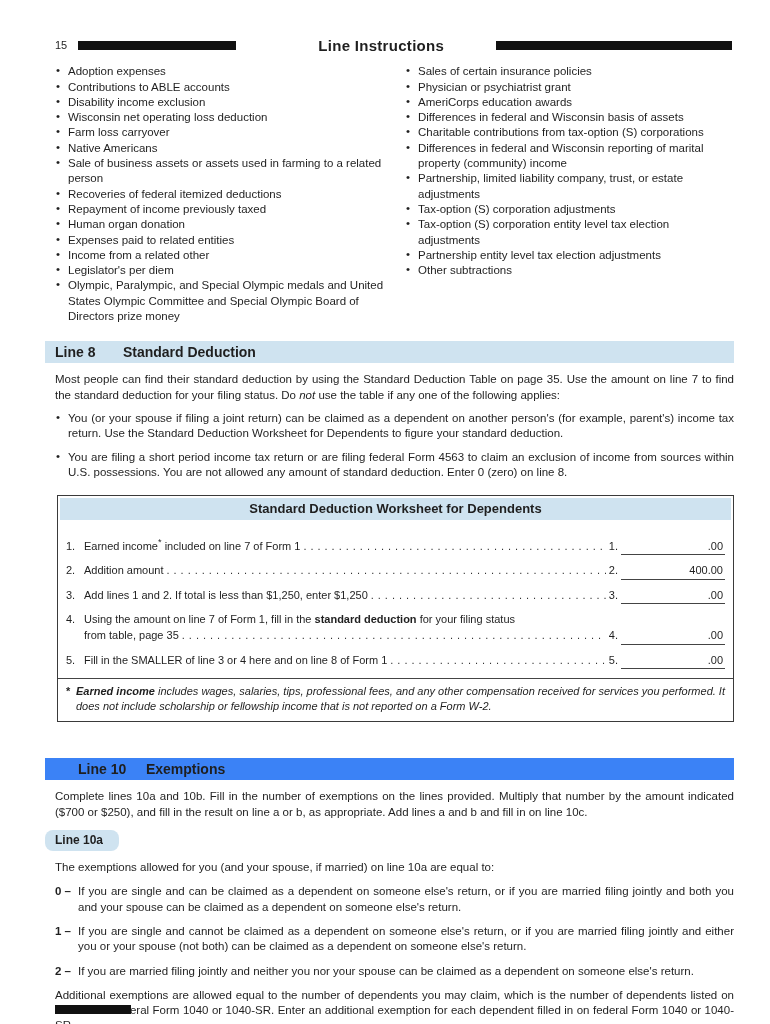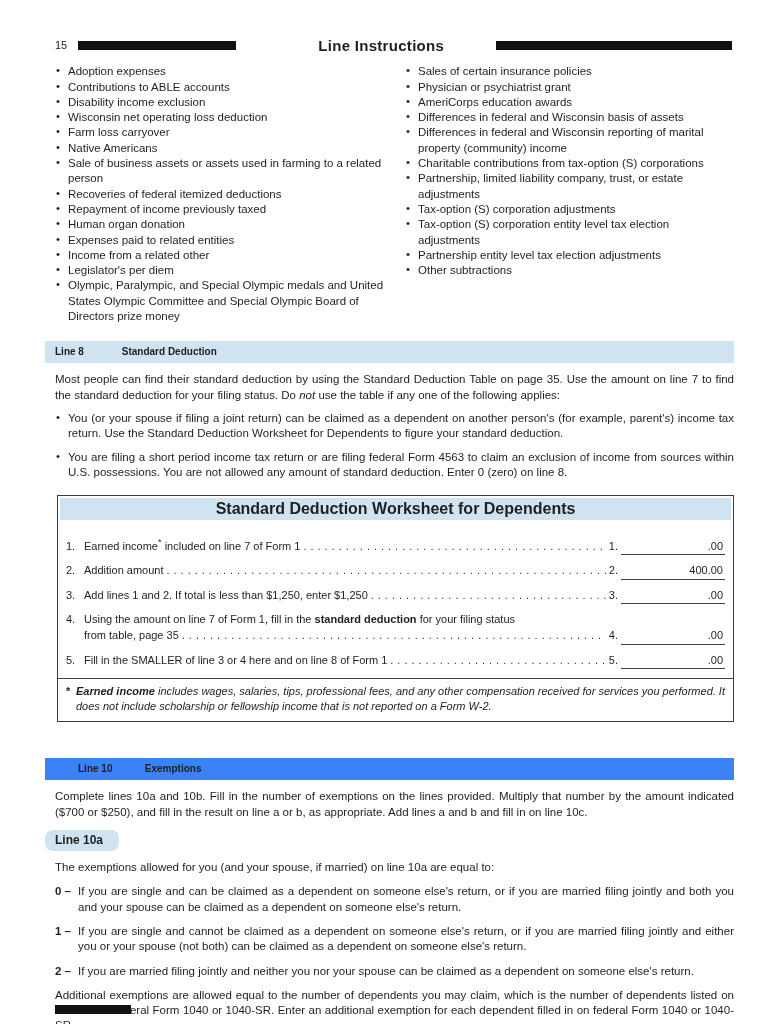--- a/index.html
+++ b/index.html
@@ -19,30 +19,30 @@
   
   .subtitle { margin:13px 36px 0 55px; font-style:italic; font-size:10.5px; color:#2a2a2a; }
   
   .cols { display:flex; margin:11px 36px 0 55px; }
   .col { margin:0; padding:0; list-style:none; }
   .col-left { width:350px; flex:none; }
   .col-right { flex:1; }
   .col li { position:relative; padding-left:13px; margin:0; }
   .col li::before { content:"•"; position:absolute; left:1px; top:-1px; }
   
-  .band { background:#cfe3f0; margin:17px 36px 0 45px; padding:4px 0 4px 10px; font-weight:bold; font-size:10px; line-height:14px; }
+  .band { background:#cfe3f0; margin:17px 36px 0 45px; padding:4px 0 4px 10px; font-weight:bold; font-size:14px; line-height:14px; }
   .band .band-label { display:inline-block; width:64px; }
   .band-small { display:inline-block; background:#cfe3f0; margin:10px 0 0 45px; padding:4px 16px 4px 10px; font-weight:bold; font-size:12px; line-height:13px; }
   
   .para { margin:9px 36px 0 55px; text-align:justify; }
   .bullet8 { position:relative; margin:8px 36px 0 55px; padding-left:13px; text-align:justify; }
   .bullet8::before { content:"•"; position:absolute; left:1px; top:-1px; }
   
   .ws-box { margin:15px 36px 0 57px; border:1.5px solid #3a3a3a; font-size:11px; }
-  .ws-title { margin:2px; padding:3px 0 4px; background:#cfe3f0; text-align:center; font-weight:bold; font-size:16px; }
+  .ws-title { margin:2px; padding:3px 0 4px; background:#cfe3f0; text-align:center; font-weight:bold; font-size:13px; }
   .ws-body { padding:5px 8px 0 8px; }
   .ws-row { display:flex; align-items:baseline; margin:8px 0; }
   .ws-num { width:18px; flex:none; }
   .ws-text { white-space:nowrap; }
   .dots { flex:1; overflow:hidden; white-space:nowrap; letter-spacing:4px; color:#333; margin:0 3px; }
   .ws-ref { flex:none; }
   .ws-val { flex:none; width:102px; border-bottom:1px solid #444; text-align:right; margin-left:3px; padding-right:2px; }
   .ws-row4-l1 { display:flex; margin:8px 0 0 0; }
   .ws-row4-l2 { display:flex; align-items:baseline; margin:1px 0 8px 0; }
   .ws-foot { border-top:1px solid #444; margin-top:9px; padding:5px 8px 7px 8px; display:flex; font-style:italic; }
@@ -84,22 +84,22 @@
       <li>Expenses paid to related entities</li>
       <li>Income from a related other</li>
       <li>Legislator's per diem</li>
       <li>Olympic, Paralympic, and Special Olympic medals and United States Olympic Committee and Special Olympic Board of Directors prize money</li>
     </ul>
     <ul class="col col-right">
       <li>Sales of certain insurance policies</li>
       <li>Physician or psychiatrist grant</li>
       <li>AmeriCorps education awards</li>
       <li>Differences in federal and Wisconsin basis of assets</li>
+      <li>Charitable contributions from tax-option (S) corporations</li>
       <li>Differences in federal and Wisconsin reporting of marital property (community) income</li>
-      <li>Charitable contributions from tax-option (S) corporations</li>
       <li>Partnership, limited liability company, trust, or estate adjustments</li>
       <li>Tax-option (S) corporation adjustments</li>
       <li>Tax-option (S) corporation entity level tax election adjustments</li>
       <li>Partnership entity level tax election adjustments</li>
       <li>Other subtractions</li>
     </ul>
   </div>
 
   
   <div class="band" style="background-color: rgb(207, 227, 240);">

